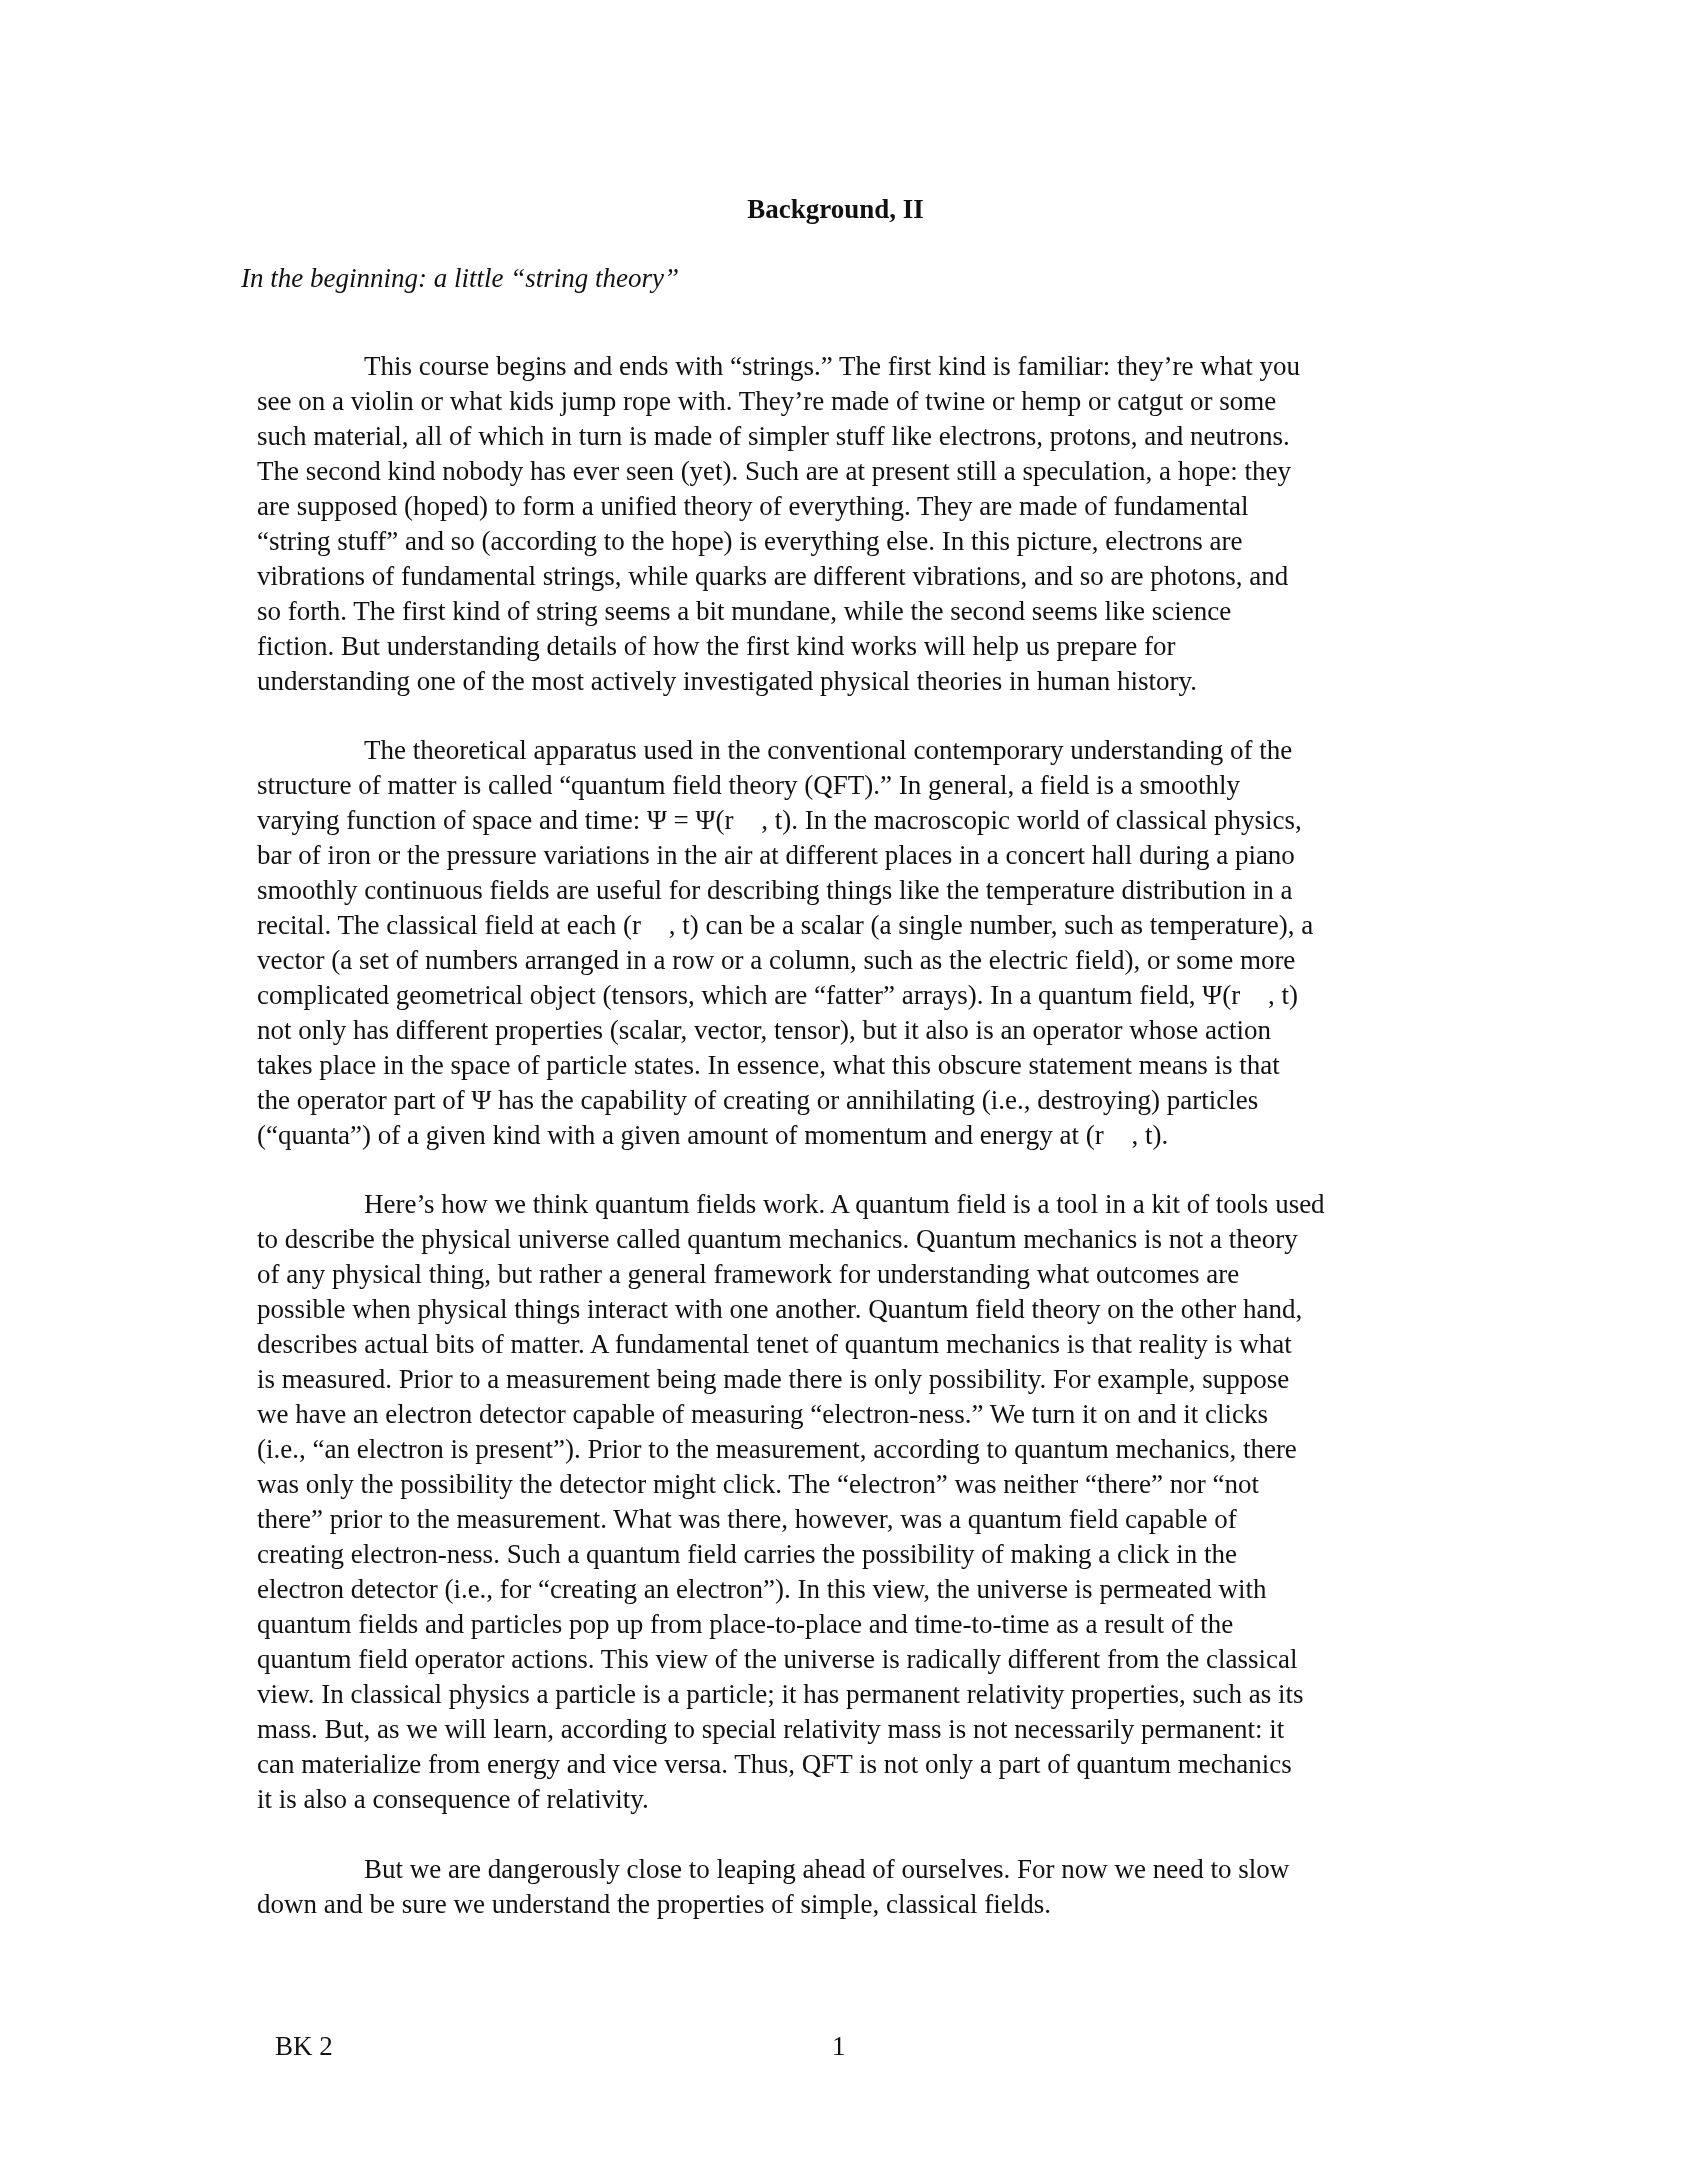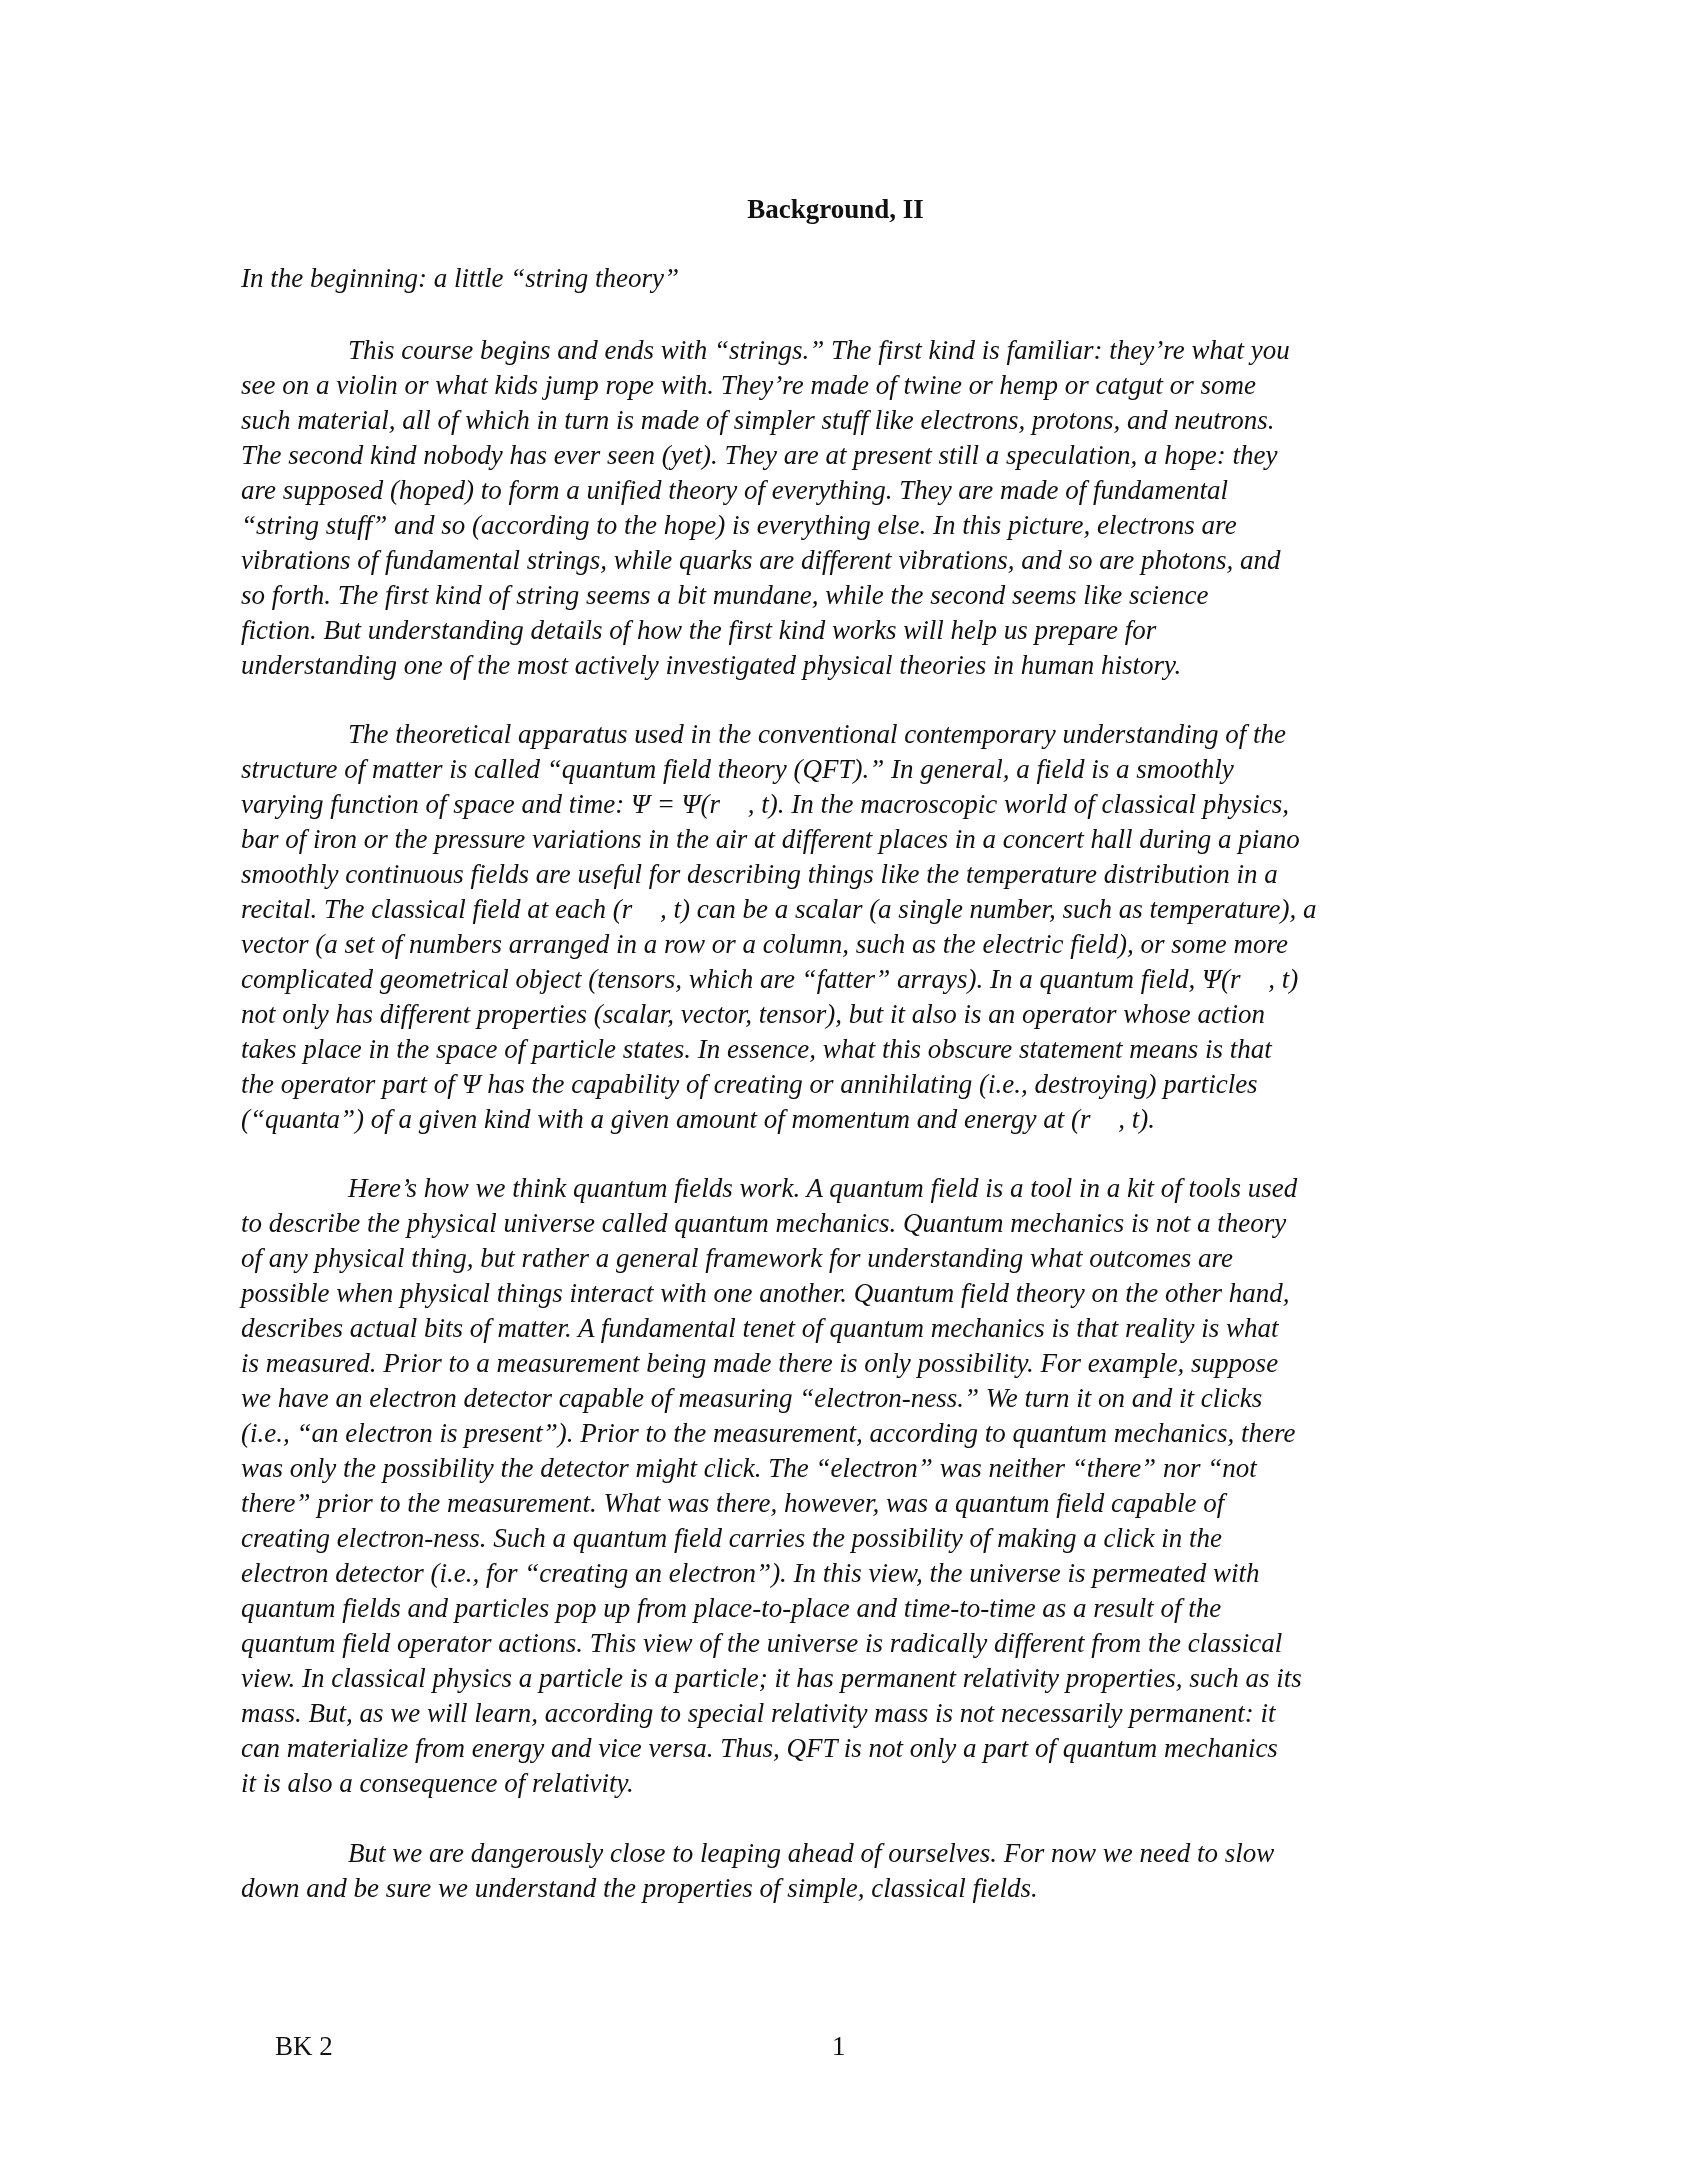--- a/index.html
+++ b/index.html
@@ -15,39 +15,39 @@
       transform: translateX(-6px);
     }
     .section-heading {
       position: absolute; top: 263px; left: 241px;
       font-style: italic; font-size: 27px;
     }
     .body {
       position: absolute; left: 241px; width: 1198px;
       font-size: 27px; line-height: 35px;
     }
-    .para { margin: 0; white-space: nowrap; font-style: italic; }
+    .para { margin: 16px; white-space: nowrap; }
     .para .line { display: block; }
     .indent { padding-left: 107px; }
     .footer-left { position: absolute; top: 2031px; left: 242px; font-size: 27px; margin-left: 33px; }
     .footer-page { position: absolute; top: 2031px; left: 832px; font-size: 27px; }
   </style>
 </head>
 <body>
 
 <div class="page">
   <div class="title">Background, II</div>
   <div class="section-heading">In the beginning: a little “string theory”</div>
 
   <div class="body" style="top:333px;">
     <div class="para">
       <span class="line indent">This course begins and ends with “strings.”  The first kind is familiar: they’re what you</span>
       <span class="line">see on a violin or what kids jump rope with.  They’re made of twine or hemp or catgut or some</span>
       <span class="line">such material, all of which in turn is made of simpler stuff like electrons, protons, and neutrons.</span>
-      <span class="line">The second kind nobody has ever seen (yet).  They are at present still a speculation, a hope: they</span>
+      <span class="line">The second kind nobody has ever seen (yet).  Such are at present still a speculation, a hope: they</span>
       <span class="line">are supposed (hoped) to form a unified theory of everything.  They are made of fundamental</span>
       <span class="line">“string stuff” and so (according to the hope) is everything else.  In this picture, electrons are</span>
       <span class="line">vibrations of fundamental strings, while quarks are different vibrations, and so are photons, and</span>
       <span class="line">so forth.  The first kind of string seems a bit mundane, while the second seems like science</span>
       <span class="line">fiction.  But understanding details of how the first kind works will help us prepare for</span>
       <span class="line">understanding one of the most actively investigated physical theories in human history.</span>
     </div>
   </div>
 
   <div class="body" style="top:717px;">

